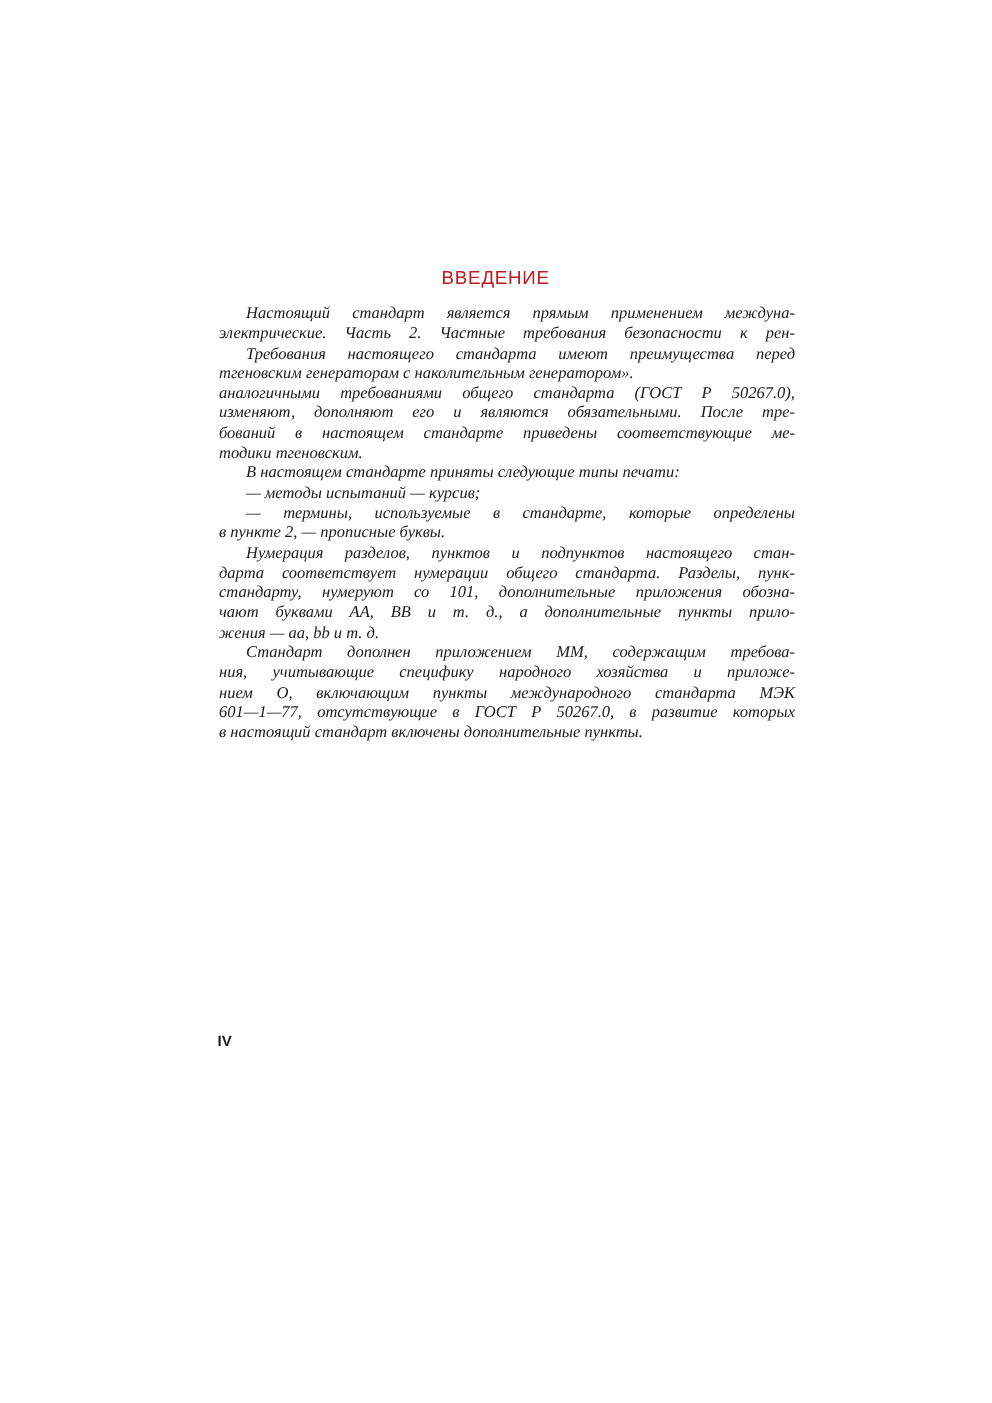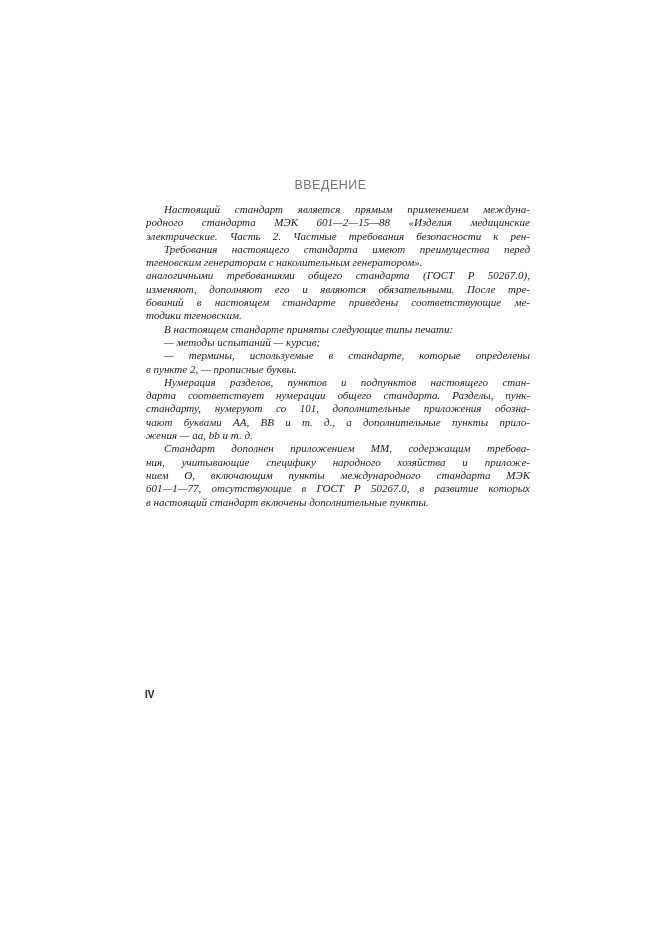--- a/index.html
+++ b/index.html
@@ -12,21 +12,21 @@
       color: #1a1a1a;
     }
     .title {
       position: absolute;
       top: 178px;
       left: 0; width: 661px;
       text-align: center;
       font-size: 12.5px;
       letter-spacing: 0.5px;
       font-family: "Liberation Sans", sans-serif;
-      color: #737373;
+      color: #b91c1c;
     }
     .text-block {
       position: absolute;
       left: 146px;
       top: 203px;
       width: 384px;
       font-size: 11px;
       line-height: 13.3px;
       font-family: "Liberation Serif", serif;
     }
@@ -49,21 +49,20 @@
       color: #222;
     }
   </style>
 </head>
 <body>
 
 <div class="title">ВВЕДЕНИЕ</div>
 
 <div class="text-block" id="text-block">
     <div class="line indent">Настоящий стандарт является прямым применением междуна-</div>
-    <div class="line">родного стандарта МЭК 601—2—15—88 «Изделия медицинские</div>
     <div class="line">электрические. Часть 2. Частные требования безопасности к рен-</div>
     <div class="line indent">Требования настоящего стандарта имеют преимущества перед</div>
     <div class="line last">тгеновским генераторам с наколительным генератором».</div>
     <div class="line">аналогичными требованиями общего стандарта (ГОСТ Р 50267.0),</div>
     <div class="line">изменяют, дополняют его и являются обязательными. После тре-</div>
     <div class="line">бований в настоящем стандарте приведены соответствующие ме-</div>
     <div class="line last">тодики тгеновским.</div>
     <div class="line indent last">В настоящем стандарте приняты следующие типы печати:</div>
     <div class="line indent last">— методы испытаний — курсив;</div>
     <div class="line indent">— термины, используемые в стандарте, которые определены</div>

